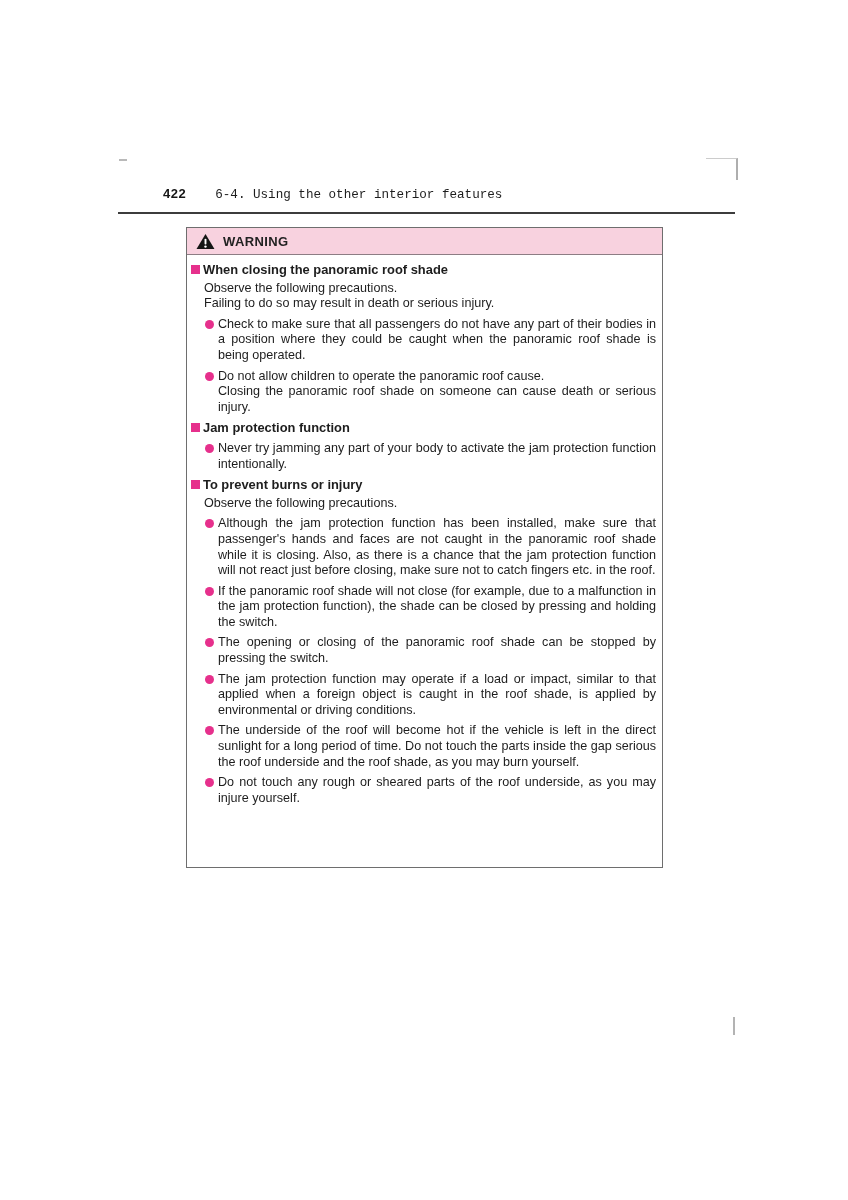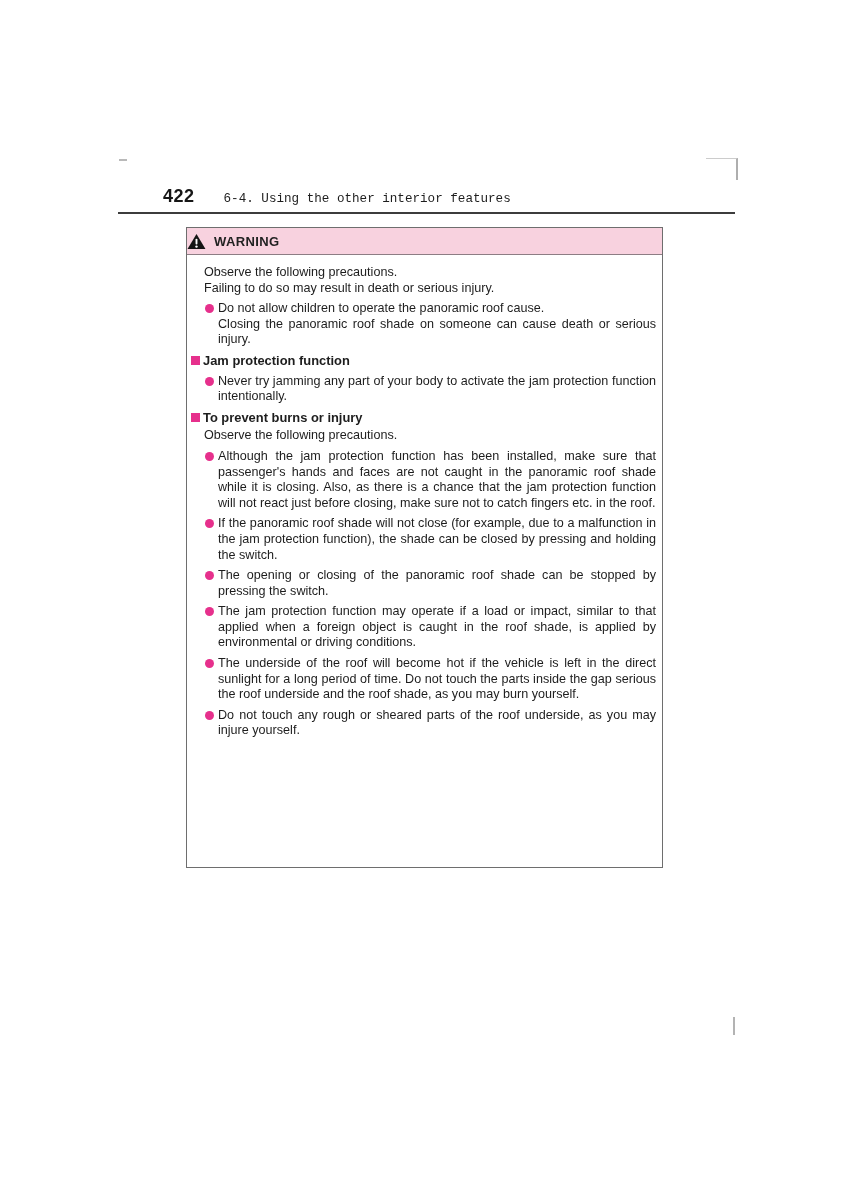--- a/index.html
+++ b/index.html
@@ -10,33 +10,33 @@
 
   
   .mark { position:absolute; }
   .mark-tl { left:119px; top:159px; width:8px; height:2px; background:#b9b9b9; }
   .mark-tr { left:706px; top:158px; width:30px; height:21px;
              border-top:1px solid #cccccc; border-right:2px solid #aeaeae; }
   .mark-br { left:733px; top:1017px; width:2px; height:18px; background:#b3b3b3; }
 
   
   .page-header { position:absolute; left:163px; top:186px; display:flex; align-items:baseline; }
-  .page-num { font-size:18px; font-weight:bold; letter-spacing:0.5px; color:#161616;text-align:center; }
+  .page-num { font-size:13px; font-weight:bold; letter-spacing:0.5px; color:#161616;text-align:center; }
   .section-title { margin-left:29px; font-size:12.6px; color:#1d1d1d;font-family:Liberation Mono, monospace; }
   .header-rule { position:absolute; left:118px; top:212px; width:617px; height:2px; background:var(--rule,#3c3c3c); }
 
   
   .warning-box {
     position:absolute; left:186px; top:227px; width:477px; min-height:641px;
     border:1px solid #6e6e6e; box-sizing:border-box; background:#ffffff;
   }
   .wb-head {
     height:27px; background:var(--band,#f8d2df);
     border-bottom:1px solid #8d7d84; display:flex; align-items:center;
-    padding-left:0; box-sizing:border-box;
+    padding-left:9px; box-sizing:border-box;
   }
   .tri { display:flex; align-items:center; }
   .tri svg { width:19px; height:17px; display:block; }
   .wb-title { margin-left:8px; font-size:13px; font-weight:600; letter-spacing:0.4px; color:#222222; }
 
   .wb-body { padding:7px 6px 8px 4px; font-size:12.6px; line-height:15.6px; }
 
   .sec { margin-top:5px; }
   .sec:first-child { margin-top:0; }
   .sec-head { display:flex; font-weight:bold; font-size:12.9px; line-height:15.6px; }
@@ -69,23 +69,31 @@
         <svg viewBox="0 0 22 19" xmlns="http://www.w3.org/2000/svg">
           <path d="M11 0.8 L21.4 18.2 L0.6 18.2 Z" fill="#151515"></path>
           <rect x="9.9" y="6.3" width="2.2" height="6.6" rx="1" fill="#ffffff"></rect>
           <circle cx="11" cy="15.4" r="1.4" fill="#ffffff"></circle>
         </svg>
       </span>
       <span class="wb-title">WARNING</span>
     </div>
     <div class="wb-body" id="wb-body">
         <div class="sec">
+          <div class="sec-head">
+            <span class="sq"></span>
+            <span>When closing the panoramic roof shade</span>
+          </div>
           <div class="sec-content">
             <div class="intro-line">Observe the following precautions.</div>
             <div class="intro-line">Failing to do so may result in death or serious injury.</div>
+            <div class="bullet">
+              <span class="dot"></span>
+              <div class="seg">Check to make sure that all passengers do not have any part of their bodies in a position where they could be caught when the panoramic roof shade is being operated.</div>
+            </div>
             <div class="bullet">
               <span class="dot"></span>
               <div class="seg">Do not allow children to operate the panoramic roof cause.</div>
               <div class="seg">Closing the panoramic roof shade on someone can cause death or serious injury.</div>
             </div>
           </div>
         </div>
         <div class="sec">
           <div class="sec-head">
             <span class="sq"></span>

